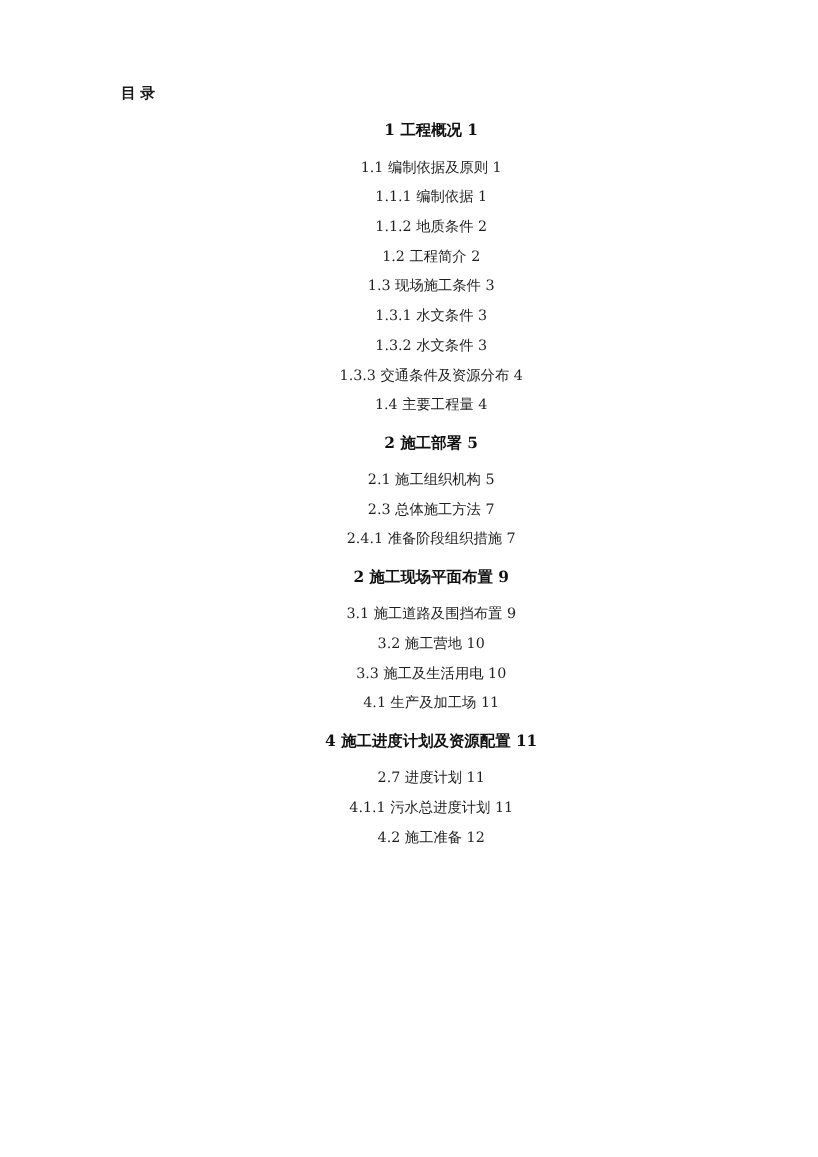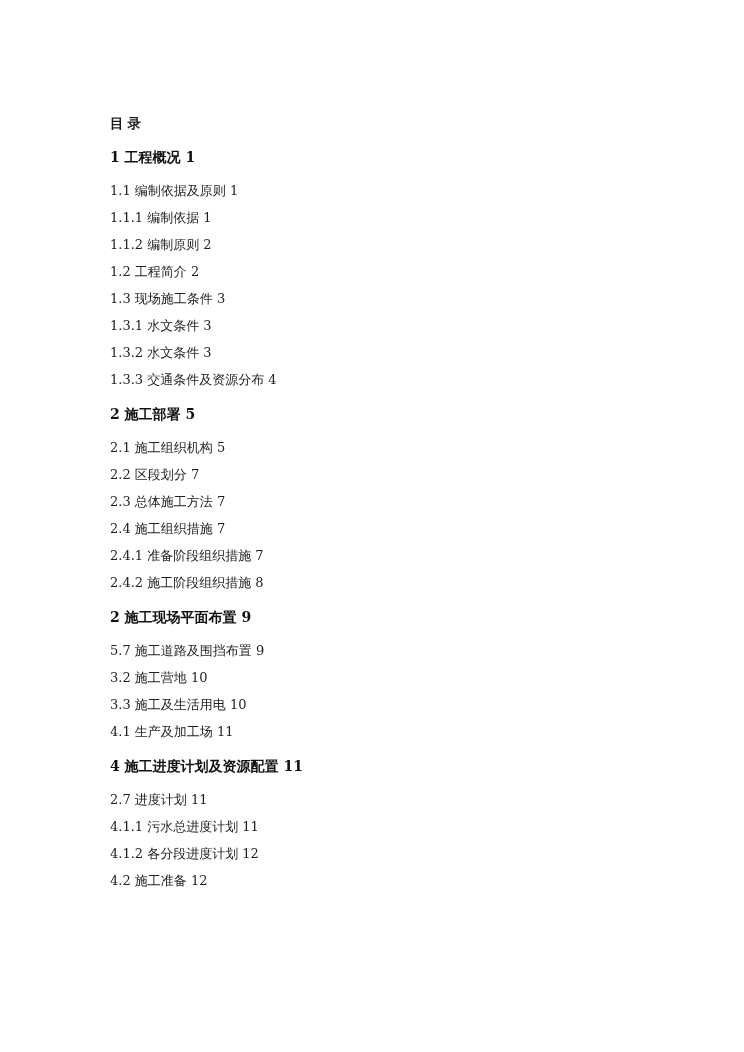--- a/index.html
+++ b/index.html
@@ -11,36 +11,37 @@
   body {
     width: 744px;
     height: 1052px;
     overflow: hidden;
     font-family: "DejaVu Serif", "Liberation Serif", serif;
   }
   .page {
     width: 744px;
     height: 1052px;
     background: #ffffff;
-    padding: 116px 70px 40px 110px;
+    padding: 78px 70px 40px 110px;
   }
   .doc-title {
     font-size: 13.5px;
     font-weight: bold;
     color: #1a1a1a;
     letter-spacing: 4px;
     margin: 0 0 16px 0;
     line-height: 14px;
   }
   .toc { }
   .toc-entry {
     color: #1f1f1f;
     font-size: 13px;
     line-height: 14px;
     white-space: nowrap;
+    text-align: center;
   }
   .toc-entry.level-1 {
     font-weight: bold;
     font-size: 14px;
     color: #111111;
     margin: 20px 0;
   }
   .toc-entry.level-2,
   .toc-entry.level-3 {
     font-weight: normal;
@@ -51,37 +52,34 @@
 </style>
 </head>
 <body>
 
 <div class="page">
   <h1 class="doc-title">目录</h1>
   <div class="toc" id="toc-list">
       <div class="toc-entry level-1"><span class="entry-text">1 工程概况</span><span class="entry-page"> 1</span></div>
       <div class="toc-entry level-2"><span class="entry-text">1.1 编制依据及原则</span><span class="entry-page"> 1</span></div>
       <div class="toc-entry level-3"><span class="entry-text">1.1.1 编制依据</span><span class="entry-page"> 1</span></div>
-      <div class="toc-entry level-3"><span class="entry-text">1.1.2 编制原则</span><span class="entry-page"> 2</span></div>
+      <div class="toc-entry level-3"><span class="entry-text">1.1.2 地质条件</span><span class="entry-page"> 2</span></div>
       <div class="toc-entry level-2"><span class="entry-text">1.2 工程简介</span><span class="entry-page"> 2</span></div>
       <div class="toc-entry level-2"><span class="entry-text">1.3 现场施工条件</span><span class="entry-page"> 3</span></div>
       <div class="toc-entry level-3"><span class="entry-text">1.3.1 水文条件</span><span class="entry-page"> 3</span></div>
       <div class="toc-entry level-3"><span class="entry-text">1.3.2 水文条件</span><span class="entry-page"> 3</span></div>
       <div class="toc-entry level-3"><span class="entry-text">1.3.3 交通条件及资源分布</span><span class="entry-page"> 4</span></div>
+      <div class="toc-entry level-2"><span class="entry-text">1.4 主要工程量</span><span class="entry-page"> 4</span></div>
       <div class="toc-entry level-1"><span class="entry-text">2 施工部署</span><span class="entry-page"> 5</span></div>
       <div class="toc-entry level-2"><span class="entry-text">2.1 施工组织机构</span><span class="entry-page"> 5</span></div>
-      <div class="toc-entry level-2"><span class="entry-text">2.2 区段划分</span><span class="entry-page"> 7</span></div>
       <div class="toc-entry level-2"><span class="entry-text">2.3 总体施工方法</span><span class="entry-page"> 7</span></div>
-      <div class="toc-entry level-2"><span class="entry-text">2.4 施工组织措施</span><span class="entry-page"> 7</span></div>
       <div class="toc-entry level-3"><span class="entry-text">2.4.1 准备阶段组织措施</span><span class="entry-page"> 7</span></div>
-      <div class="toc-entry level-3"><span class="entry-text">2.4.2 施工阶段组织措施</span><span class="entry-page"> 8</span></div>
       <div class="toc-entry level-1"><span class="entry-text">2 施工现场平面布置</span><span class="entry-page"> 9</span></div>
-      <div class="toc-entry level-2"><span class="entry-text">5.7 施工道路及围挡布置</span><span class="entry-page"> 9</span></div>
+      <div class="toc-entry level-2"><span class="entry-text">3.1 施工道路及围挡布置</span><span class="entry-page"> 9</span></div>
       <div class="toc-entry level-2"><span class="entry-text">3.2 施工营地</span><span class="entry-page"> 10</span></div>
       <div class="toc-entry level-2"><span class="entry-text">3.3 施工及生活用电</span><span class="entry-page"> 10</span></div>
       <div class="toc-entry level-2"><span class="entry-text">4.1 生产及加工场</span><span class="entry-page"> 11</span></div>
       <div class="toc-entry level-1"><span class="entry-text">4 施工进度计划及资源配置</span><span class="entry-page"> 11</span></div>
       <div class="toc-entry level-2"><span class="entry-text">2.7 进度计划</span><span class="entry-page"> 11</span></div>
       <div class="toc-entry level-3"><span class="entry-text">4.1.1 污水总进度计划</span><span class="entry-page"> 11</span></div>
-      <div class="toc-entry level-3"><span class="entry-text">4.1.2 各分段进度计划</span><span class="entry-page"> 12</span></div>
       <div class="toc-entry level-2"><span class="entry-text">4.2 施工准备</span><span class="entry-page"> 12</span></div>
     </div>
 </div>
 
 </body></html>

